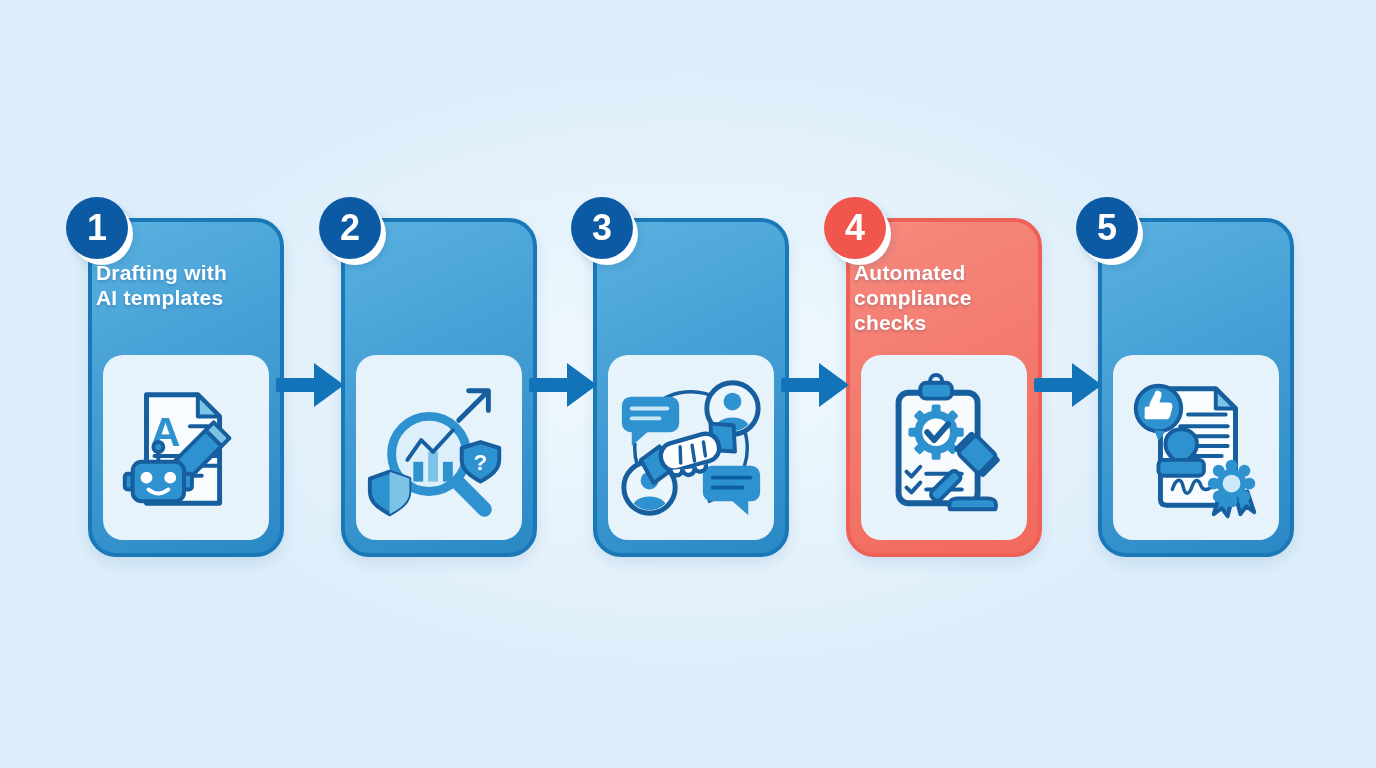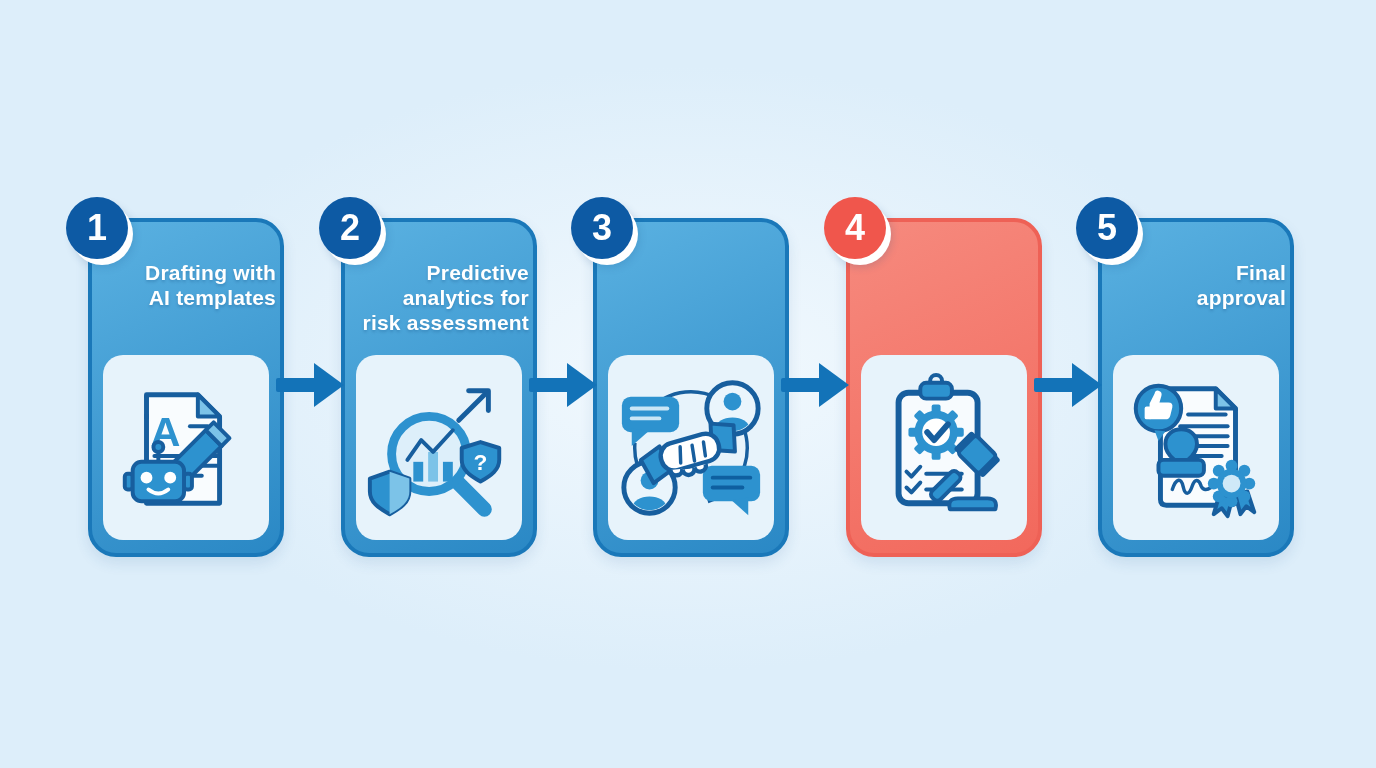--- a/index.html
+++ b/index.html
@@ -28,21 +28,21 @@
   .badge{
     position:absolute;left:-26px;top:-25px;width:62px;height:62px;border-radius:50%;
     display:flex;align-items:center;justify-content:center;
     color:#fff;font-size:36px;font-weight:bold;
     box-shadow:5px 6px 0 0 #ffffff, 6px 8px 8px rgba(20,70,130,.18);
   }
   .card.blue .badge{background:var(--badge-blue);}
   .card.red .badge{background:var(--badge-red);}
   .title{
     position:absolute;top:38px;left:4px;right:4px;margin:0;
-    text-align:right;color:var(--title-color,#fff);
+    text-align:left;color:var(--title-color,#fff);
     font-size:21px;line-height:25px;font-weight:bold;
     white-space:pre-line;letter-spacing:.2px;
     text-shadow:0 2px 3px rgba(0,50,100,.22);
   }
   .panel{
     position:absolute;left:11px;right:11px;top:133px;bottom:13px;
     background:var(--panel,#e7f3fb);border-radius:20px;
     display:flex;align-items:center;justify-content:center;
   }
   .panel svg{width:158px;height:158px;}
@@ -99,23 +99,20 @@
         <circle class="fw" cx="64" cy="110" r="6"></circle>
         <path d="M42 122 Q52 130 62 122" stroke="#ffffff" stroke-width="4" fill="none" stroke-linecap="round"></path>
       </svg>
     </div>
   </section>
 
   <section class="card blue" style="left:341px">
     <div class="badge">
       <span>2</span>
     </div>
-    <h2 class="title">Predictive
-analytics for
-risk assessment</h2>
     <div class="panel">
       <svg viewBox="0 0 160 160">
         <path class="st" d="M12 124 L40 96"></path>
         <path class="st" d="M100 52 L128 24"></path>
         <path class="st" d="M110 22 H130 V42"></path>
         <line x1="98" y1="114" x2="126" y2="142" stroke="var(--icon-fill)" stroke-width="15" stroke-linecap="round"></line>
         <circle cx="70" cy="86" r="38" fill="#ddeffa" stroke="var(--icon-fill)" stroke-width="9"></circle>
         <rect class="fb" x="54" y="94" width="10" height="20"></rect>
         <rect x="69" y="84" width="10" height="30" fill="var(--icon-light)"></rect>
         <rect class="fb" x="84" y="94" width="10" height="20"></rect>
@@ -174,20 +171,23 @@
           <line class="st3" x1="96" y1="78" x2="94" y2="92"></line>
         </g>
       </svg>
     </div>
   </section>
 
   <section class="card red" style="left:846px">
     <div class="badge">
       <span>4</span>
     </div>
+    <h2 class="title">Automated
+compliance
+checks</h2>
     <div class="panel">
       <svg viewBox="0 0 160 160">
         <circle cx="72" cy="12" r="6" fill="none" stroke="var(--icon-stroke)" stroke-width="4"></circle>
         <rect x="34" y="24" width="80" height="112" rx="10" fill="#f7fbfe" stroke="var(--icon-stroke)" stroke-width="6"></rect>
         <rect class="fbs" x="56" y="14" width="32" height="16" rx="6"></rect>
 
         <g class="fb">
           <rect x="67.5" y="36" width="9" height="12" rx="2" transform="rotate(0 72 64)"></rect>
           <rect x="67.5" y="36" width="9" height="12" rx="2" transform="rotate(45 72 64)"></rect>
           <rect x="67.5" y="36" width="9" height="12" rx="2" transform="rotate(90 72 64)"></rect>
@@ -214,22 +214,20 @@
         </g>
         <path class="fbs" d="M86 142 h46 q3 -11 -8 -11 h-30 q-11 0 -8 11 z"></path>
       </svg>
     </div>
   </section>
 
   <section class="card blue" style="left:1098px">
     <div class="badge">
       <span>5</span>
     </div>
-    <h2 class="title">Final
-approval</h2>
     <div class="panel">
       <svg viewBox="0 0 160 160">
         <path class="doc" d="M44 20 h56 l20 20 v92 q0 6 -6 6 h-64 q-6 0 -6 -6 z"></path>
         <path class="fls" d="M100 20 v20 h20 z"></path>
         <line class="st4" x1="72" y1="46" x2="110" y2="46"></line>
         <line class="st4" x1="64" y1="58" x2="112" y2="58"></line>
         <line class="st4" x1="64" y1="68" x2="112" y2="68"></line>
         <line class="st4" x1="64" y1="78" x2="112" y2="78"></line>
         <line class="st4" x1="68" y1="88" x2="106" y2="88"></line>
 

